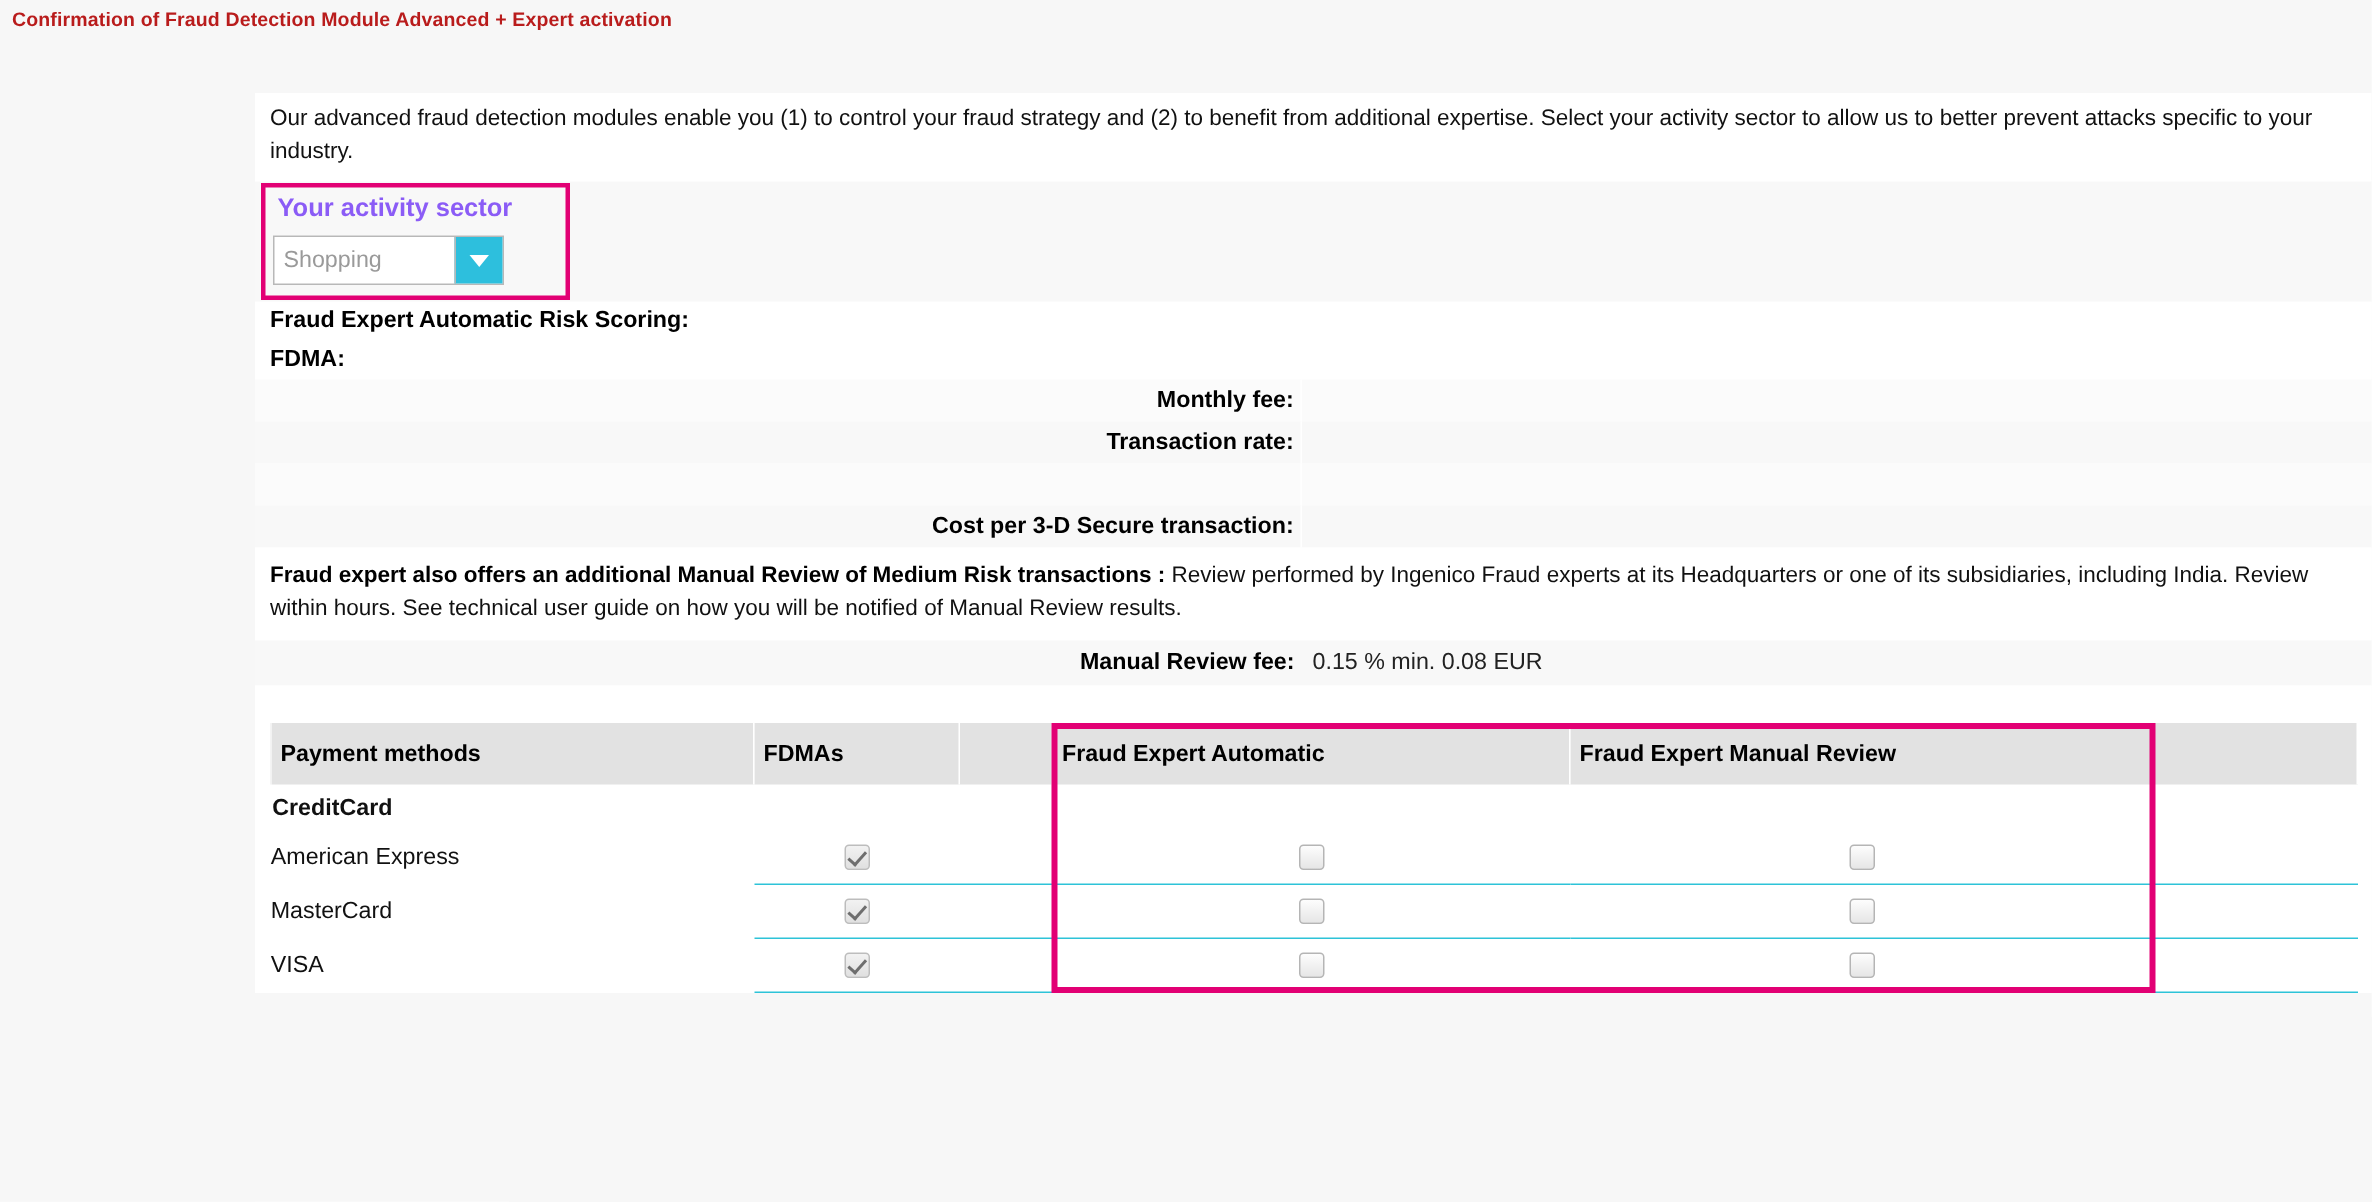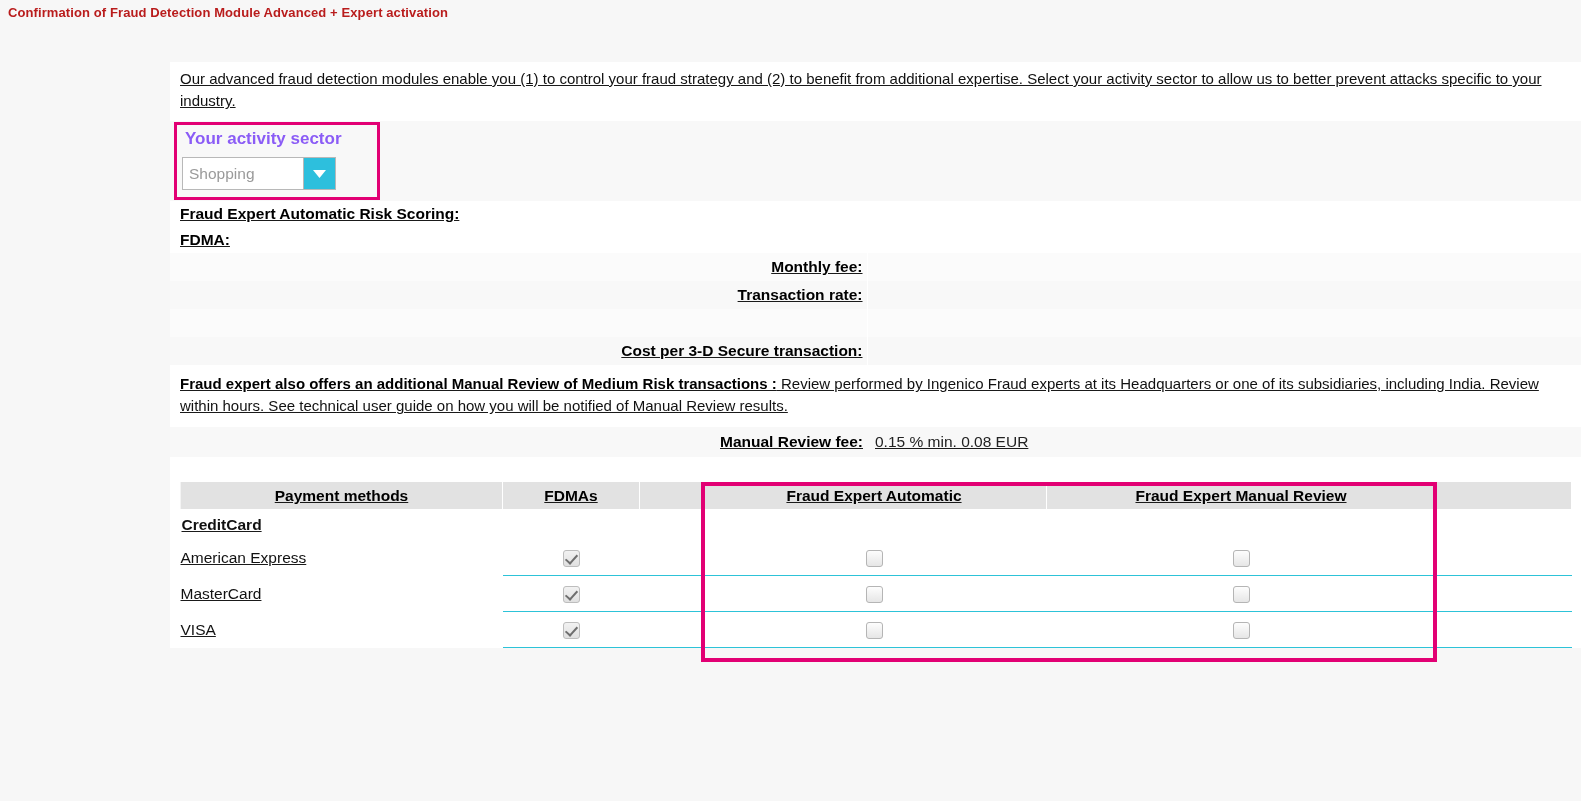--- a/index.html
+++ b/index.html
@@ -29,21 +29,20 @@
     white-space: nowrap;
   }
 
   
   #content {
     position: absolute;
     left: 170px;
     top: 62px;
     width: 1411px;
     background: #ffffff;
-    text-decoration: underline;
   }
 
   
   .intro {
     padding: 6px 10px 8px 10px;
     line-height: 1.47;
     font-size: 15px;
     color: #111;
   }
 
@@ -185,22 +184,22 @@
     border-collapse: collapse;
     table-layout: fixed;
     width: 1391px;
     background: #ffffff;
   }
   table.pm th {
     background: #e2e2e2;
     font-size: 15.5px;
     font-weight: bold;
     color: #000;
-    height: 27px;
-    text-align: center;
+    height: 41px;
+    text-align: left;
     border-right: 1px solid #ffffff;
     border-left: 1px solid #f4f4f4;
     padding: 0 6px;
   }
   table.pm td {
     height: 35px;
     font-size: 15.5px;
     color: #111;
     padding: 0;
     vertical-align: middle;

